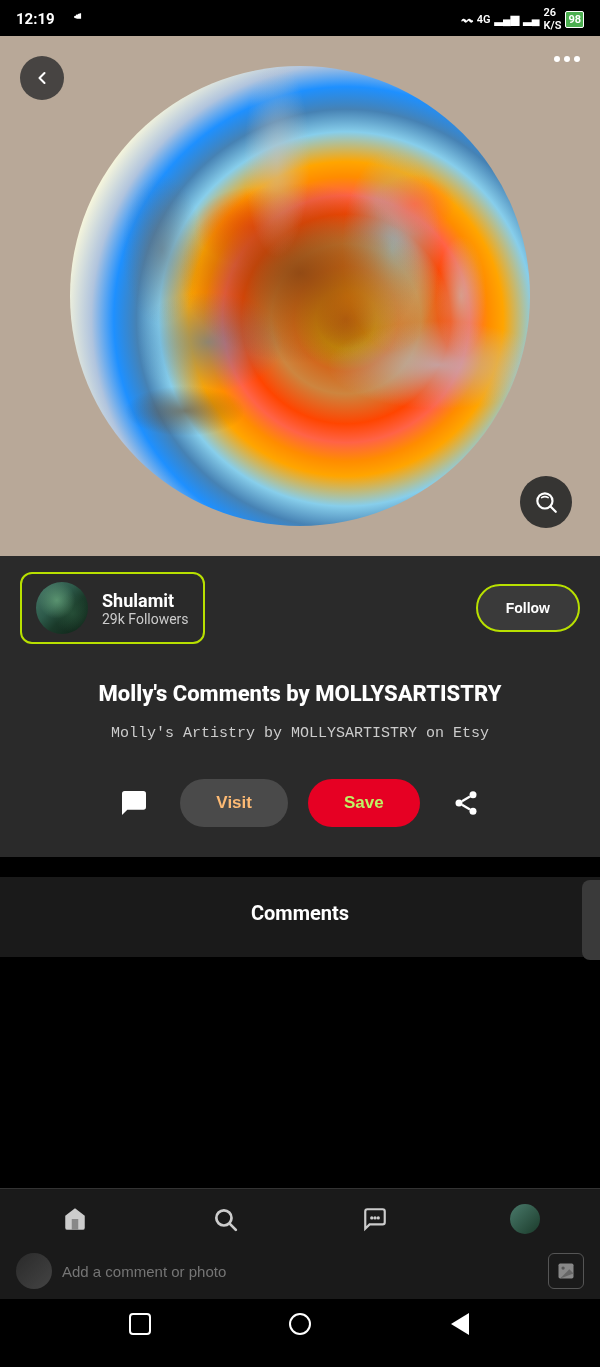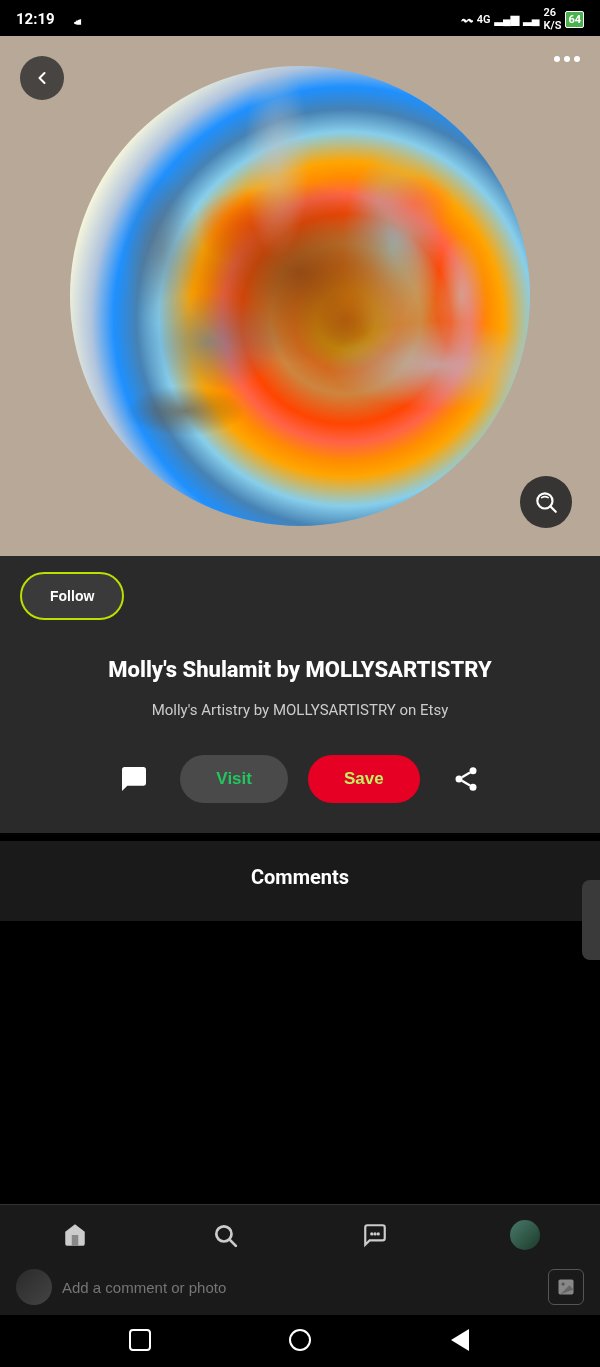--- a/index.html
+++ b/index.html
@@ -18,21 +18,21 @@
     .status-bar {
       display: flex;
       justify-content: space-between;
       align-items: center;
       padding: 6px 16px 4px;
       background: #000;
       height: 36px;
     }
     .status-left {
       display: flex;
-      align-items: flex-end;
+      align-items: flex-start;
       gap: 18px;
       font-size: 15px;
       font-weight: 600;
     }
     .status-time {
       font-size: 15px;
       font-weight: 700;
       color: #fff;
     }
     .soundcloud-icon {
@@ -253,20 +253,21 @@
       font-weight: 800;
       color: #fff;
       line-height: 1.3;
       margin-bottom: 14px;
     }
     .pin-description {
       font-size: 15px;
       color: #ccc;
       line-height: 1.5;
       margin-bottom: 24px;
+      font-family: Liberation Mono, monospace;
     }
 
     
     .action-buttons {
       background: #2a2a2a;
       display: flex;
       align-items: center;
       justify-content: center;
       gap: 20px;
       padding: 0 24px 28px;
@@ -286,21 +287,21 @@
       width: 32px;
       height: 32px;
       fill: #fff;
     }
 
     .action-btn-visit {
       padding: 14px 36px;
       background: #4a4a4a;
       border: none;
       border-radius: 30px;
-      color: #22c55e;
+      color: #fdba74;
       font-size: 17px;
       font-weight: 600;
       cursor: pointer;
     }
 
     .action-btn-save {
       padding: 14px 36px;
       background: #e60023;
       border: none;
       border-radius: 30px;
@@ -323,21 +324,21 @@
     .action-btn-share svg {
       width: 28px;
       height: 28px;
       fill: #fff;
     }
 
     
     .comments-section {
       background: #1a1a1a;
       padding: 24px 20px 16px;
-      margin-top: 8px;
+      margin-top: 20px;
     }
     .comments-title {
       font-size: 20px;
       font-weight: 700;
       text-align: center;
       margin-bottom: 16px;
     }
 
     .comment-preview {
       display: flex;
@@ -354,21 +355,21 @@
       overflow: hidden;
     }
     .comment-text {
       font-size: 15px;
       color: #ddd;
     }
 
     
     .bottom-nav {
       position: fixed;
-      bottom: 0;
+      bottom: 16px;
       width: 600px;
       background: #1a1a1a;
       border-top: 1px solid #333;
     }
 
     .nav-icons {
       display: flex;
       align-items: center;
       justify-content: space-around;
       padding: 10px 0 6px;
@@ -489,21 +490,21 @@
     <svg class="soundcloud-icon" viewBox="0 0 40 20" xmlns="http://www.w3.org/2000/svg">
       <path d="M2 12 Q4 8 6 10 Q6 6 10 7 Q11 4 14 5 Q14 3 18 4 L18 16 Q10 17 6 15 Q3 15 2 12Z" fill="#fff"></path>
     </svg>
   </div>
   <div class="status-right">
     <span>〰</span>
     <span>4G</span>
     <span>▂▄▆</span>
     <span>▂▄</span>
     <span>26<br>K/S</span>
-    <span class="battery-box">64</span>
+    <span class="battery-box">98</span>
   </div>
 </div>
 
 <div class="image-section">
   <div class="back-button">
     <svg viewBox="0 0 24 24" xmlns="http://www.w3.org/2000/svg">
       <path d="M15 18l-6-6 6-6" stroke="#fff" stroke-width="2.5" fill="none" stroke-linecap="round" stroke-linejoin="round"></path>
     </svg>
   </div>
 
@@ -518,25 +519,32 @@
   <div class="search-visual-btn">
     <svg viewBox="0 0 24 24" xmlns="http://www.w3.org/2000/svg">
       <circle cx="11" cy="11" r="7" stroke="#fff" stroke-width="2" fill="none"></circle>
       <line x1="16" y1="16" x2="21" y2="21" stroke="#fff" stroke-width="2" stroke-linecap="round"></line>
       <path d="M8 8 Q11 6 14 8" stroke="#fff" stroke-width="1.5" fill="none" stroke-linecap="round"></path>
     </svg>
   </div>
 </div>
 
 <div class="profile-section">
+  <div class="profile-info">
+    <div class="avatar"></div>
+    <div class="profile-text">
+      <h3>Shulamit</h3>
+      <p>29k Followers</p>
+    </div>
+  </div>
   <button class="follow-btn">Follow</button>
 </div>
 
 <div class="title-section">
-  <h2 class="pin-title">Molly's Shulamit by MOLLYSARTISTRY</h2>
+  <h2 class="pin-title">Molly's Comments by MOLLYSARTISTRY</h2>
   <p class="pin-description">Molly's Artistry by MOLLYSARTISTRY on Etsy</p>
 </div>
 
 <div class="action-buttons">
   <button class="action-btn-comment">
     <svg viewBox="0 0 24 24" xmlns="http://www.w3.org/2000/svg">
       <path d="M21 15a2 2 0 0 1-2 2H7l-4 4V5a2 2 0 0 1 2-2h14a2 2 0 0 1 2 2z" fill="#fff"></path>
     </svg>
   </button>
   <button class="action-btn-visit">Visit</button>

